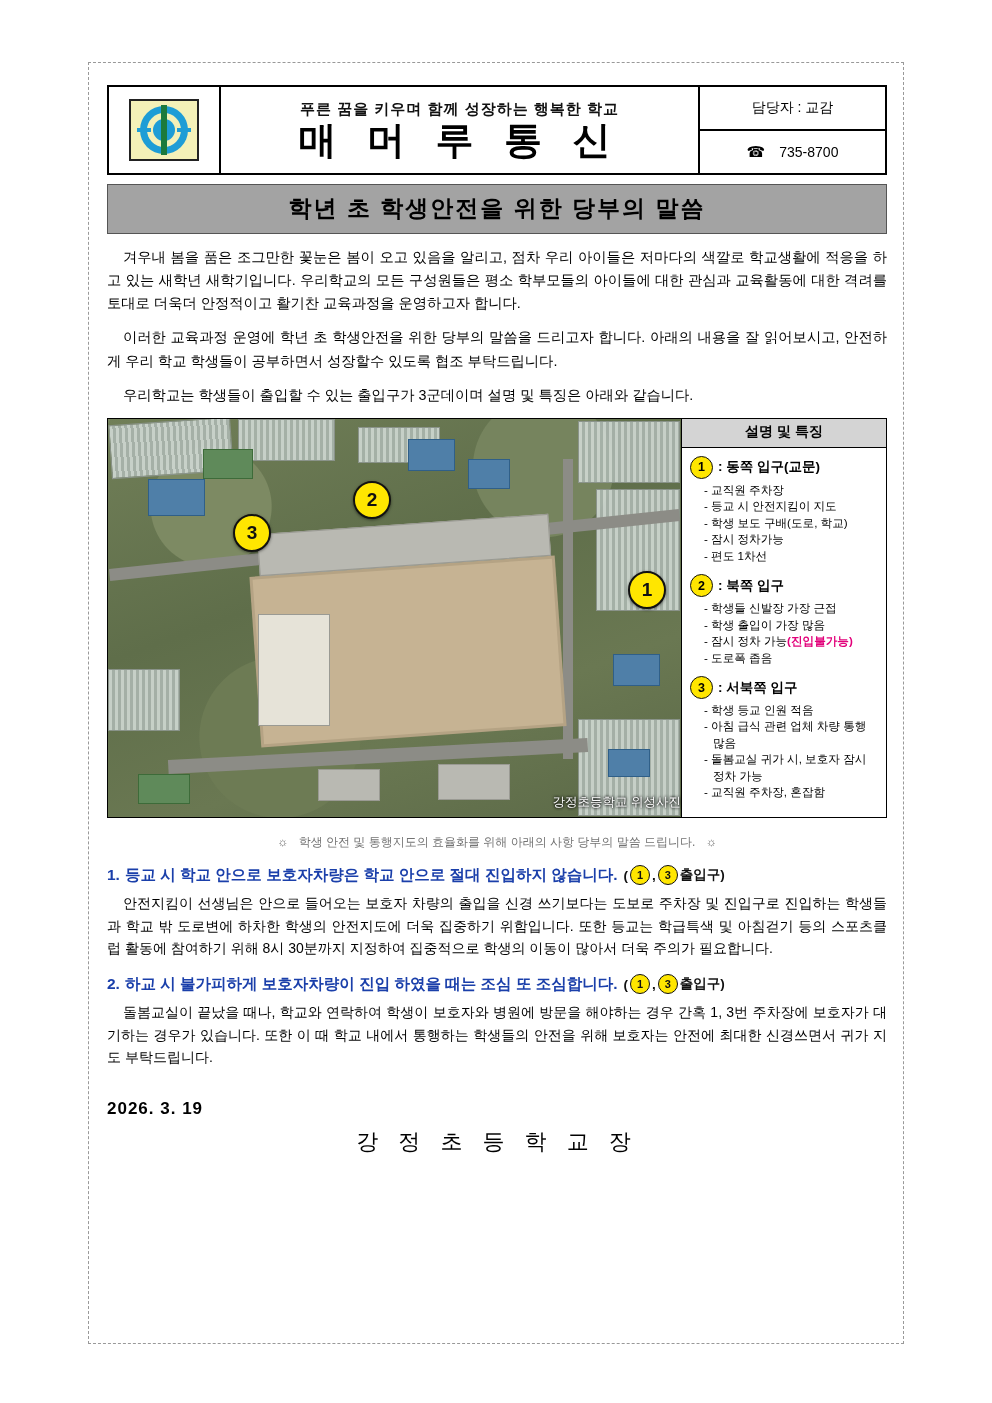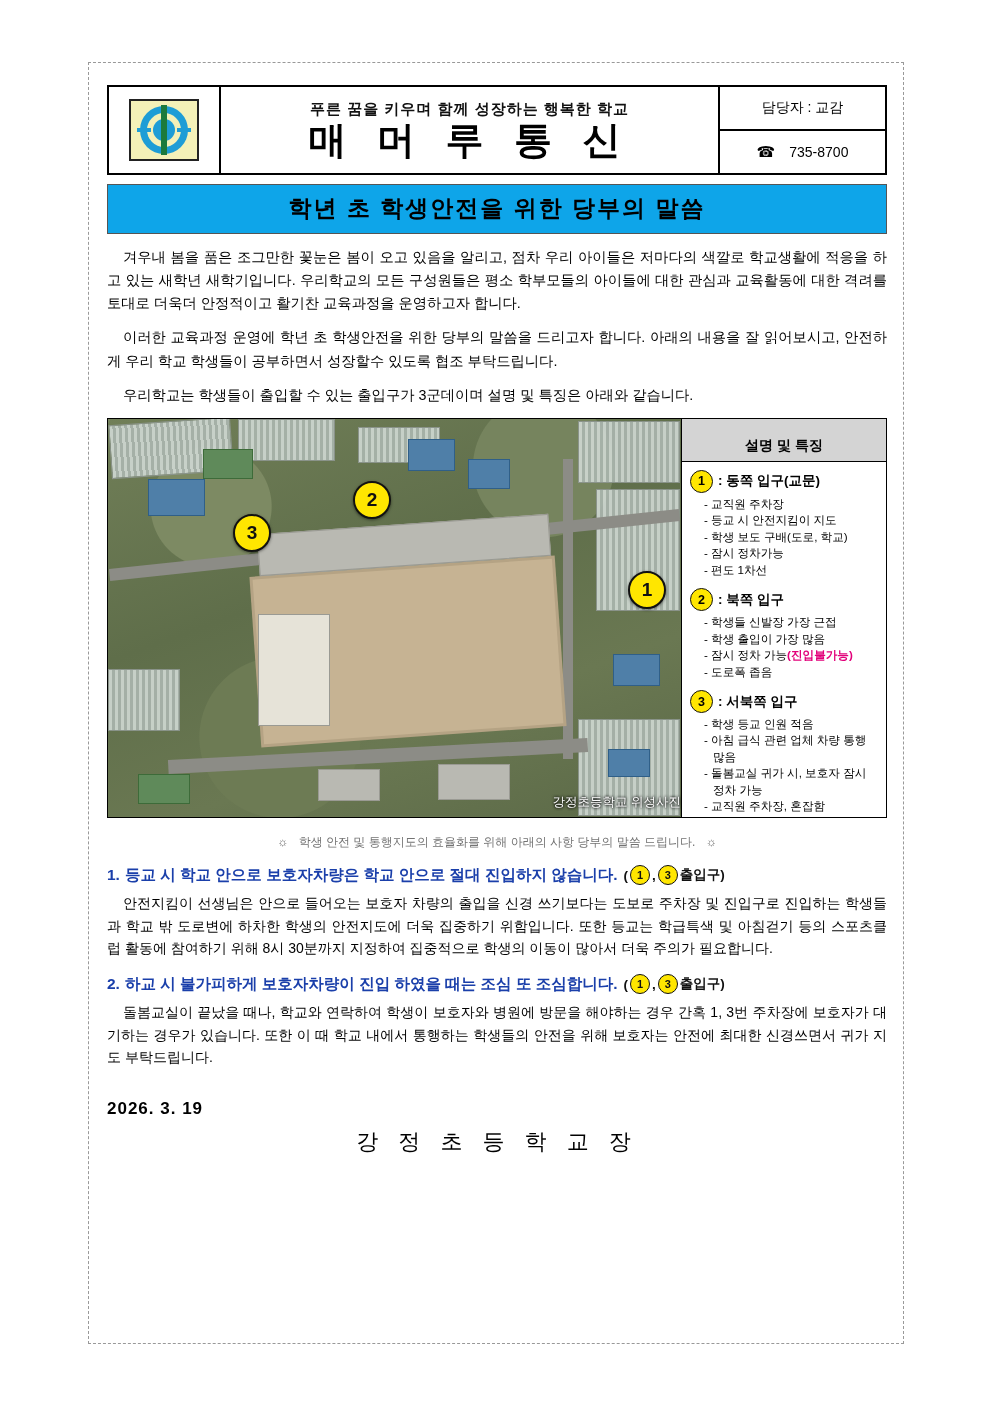--- a/index.html
+++ b/index.html
@@ -65,21 +65,21 @@
     color: #111;
     margin-bottom: 2px;
   }
   .paper-title {
     font-size: 38px;
     font-weight: bold;
     letter-spacing: 10px;
     line-height: 1.05;
   }
   .contact-cell {
-    width: 165px;
+    width: 185px;
     display: flex;
     flex-direction: column;
   }
   .contact-row {
     flex: 1;
     display: flex;
     align-items: center;
     justify-content: center;
     font-size: 14px;
   }
@@ -87,21 +87,21 @@
     border-bottom: 2px solid #000;
   }
   .phone-ico {
     margin-right: 14px;
     font-size: 15px;
   }
 
   
   .section-head {
     margin-top: 9px;
-    background: #0ea5e9;
+    background: #a3a3a3;
     border: 1px solid #555;
     text-align: center;
     font-size: 23px;
     font-weight: bold;
     letter-spacing: 2px;
     padding: 8px 12px 9px;
   }
 
   
   .body-text {
@@ -194,21 +194,21 @@
     background: #fff;
     display: flex;
     flex-direction: column;
   }
   .legend-head {
     background: #d4d4d4;
     border-bottom: 1px solid #000;
     text-align: center;
     font-size: 14px;
     font-weight: bold;
-    padding: 18px 0 6px;
+    padding: 4px 0 6px;
   }
   .legend-body {
     padding: 8px 6px 4px 8px;
   }
   .legend-group {
     margin-bottom: 10px;
   }
   .legend-title {
     display: flex;
     align-items: center;

